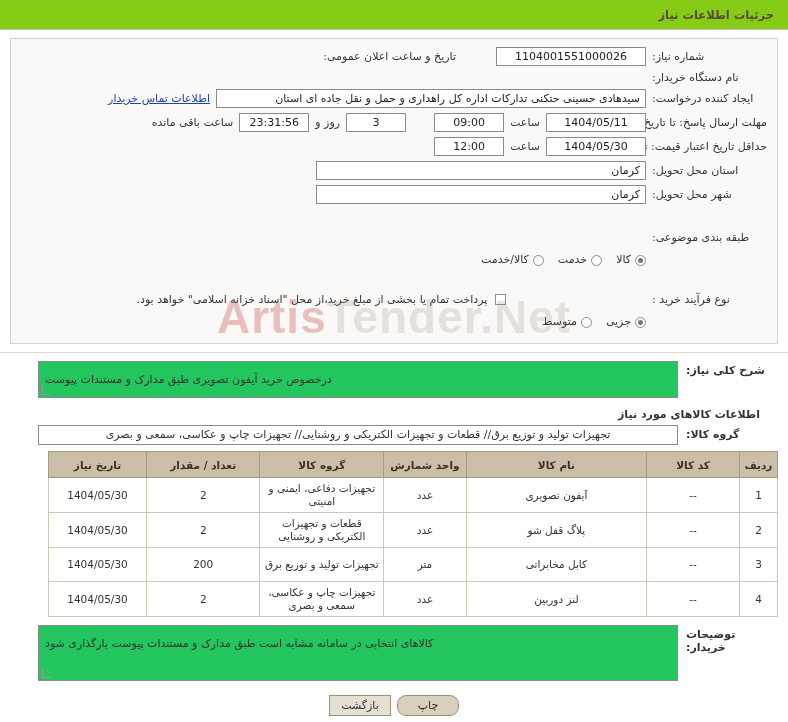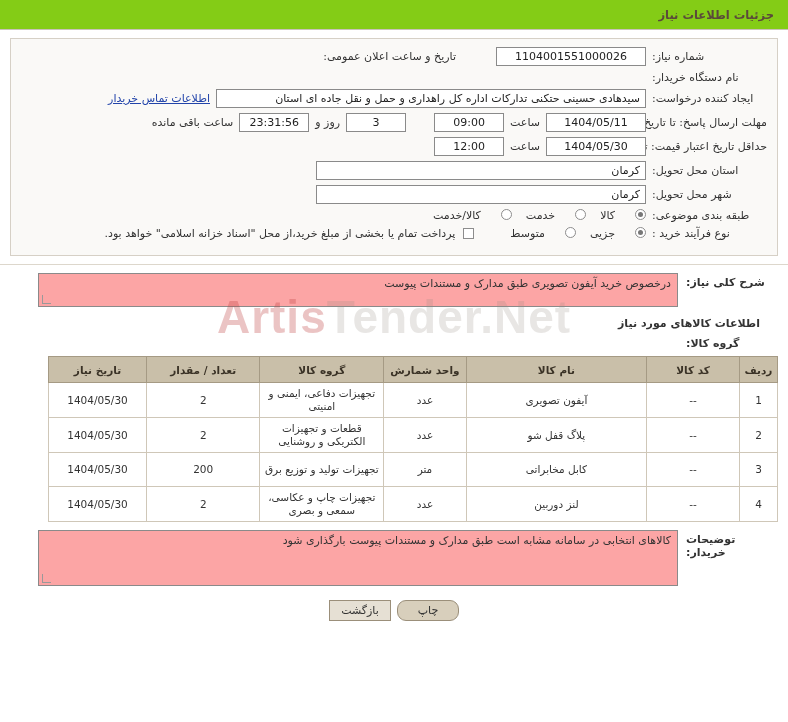--- a/index.html
+++ b/index.html
@@ -79,21 +79,21 @@
 
   .link {
     color: #2244aa;
     text-decoration: underline;
     cursor: pointer;
     font-size: 11px;
     white-space: nowrap;
   }
 
   .radio-group { display: flex; align-items: center; gap: 14px; }
-  .radio-item { display: flex; align-items: flex-start; gap: 20px; }
+  .radio-item { display: flex; align-items: flex-end; gap: 4px; margin-top: 44px; }
   .radio {
     width: 11px; height: 11px; border-radius: 50%;
     border: 1px solid #8d8d8d; background: #fff; display: inline-block;
     position: relative; flex: none;
   }
   .radio.checked::after {
     content: "";
     position: absolute;
     left: 2px; top: 2px;
     width: 5px; height: 5px;
@@ -131,26 +131,26 @@
     font-size: 11px;
     font-weight: bold;
     color: #333;
     width: 92px;
     text-align: left;
     padding-top: 3px;
     flex: none;
   }
   .bigbox {
     border: 1px solid #8a8a8a;
-    background: #fca5a5;
+    background: #22c55e;
     width: 640px;
     min-height: 34px;
-    padding: 3px 6px;
-    font-size: 11px;
-    text-align: right;
+    padding: 11px 6px;
+    font-size: 11px;
+    text-align: left;
     position: relative;
   }
   .bigbox.tall { min-height: 56px; }
   .resize-grip {
     position: absolute;
     left: 2px; bottom: 1px;
     width: 10px; height: 10px;
   }
   .resize-grip::before {
     content: "";
@@ -346,20 +346,21 @@
     <div class="bigbox">
       <span>درخصوص خرید آیفون تصویری طبق مدارک و مستندات پیوست</span>
       <span class="resize-grip"></span>
     </div>
   </div>
 
   <div class="section-title">اطلاعات کالاهای مورد نیاز</div>
 
   <div class="field-row">
     <div class="field-label">گروه کالا:</div>
+    <div class="underline-field" style="width:640px;">تجهیزات تولید و توزیع برق// قطعات و تجهیزات الکتریکی و روشنایی// تجهیزات چاپ و عکاسی، سمعی و بصری</div>
   </div>
 
   <table class="items">
     <thead>
       <tr>
         <th class="col-radif">ردیف</th>
         <th class="col-code">کد کالا</th>
         <th class="col-name">نام کالا</th>
         <th class="col-unit">واحد شمارش</th>
         <th class="col-group">گروه کالا</th>

